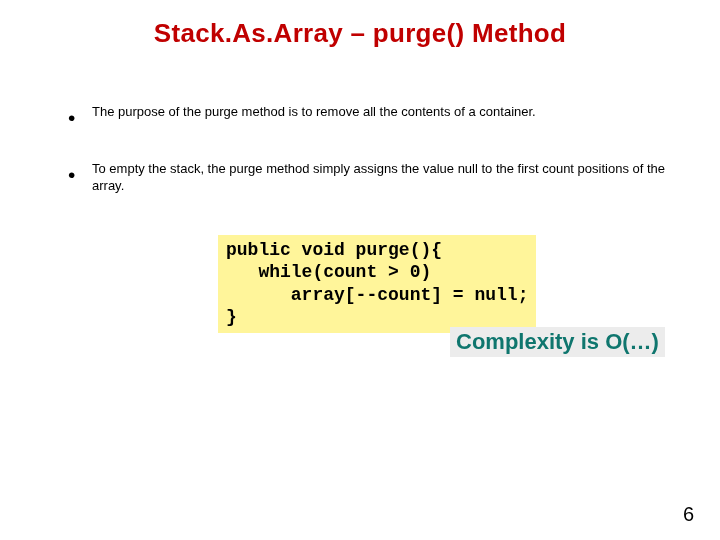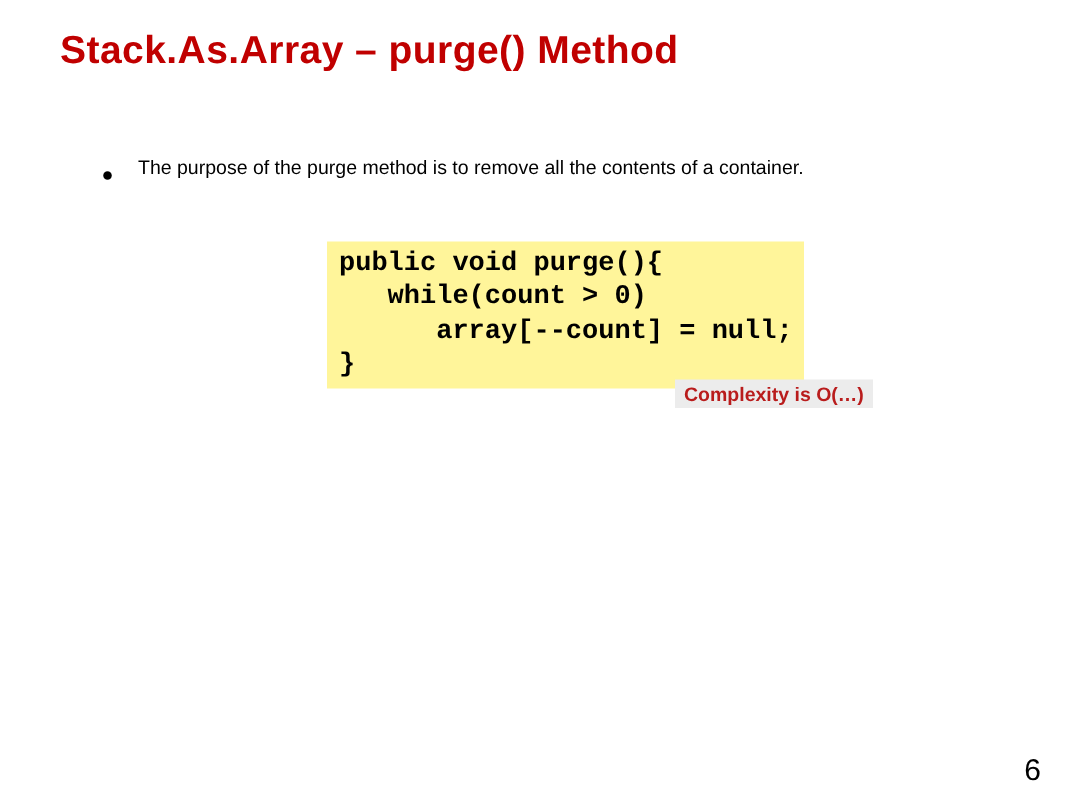--- a/index.html
+++ b/index.html
@@ -14,20 +14,21 @@
     overflow: hidden;
   }
   .slide {
     box-sizing: border-box;
     width: 720px;
     height: 540px;
     padding: 18px 40px 0 40px;
     position: relative;
   }
   .title {
+    text-align: center;
     font-size: 26px;
     font-weight: bold;
     color: #c00000;
     margin: 0 0 55px 0;
     letter-spacing: 0.3px;
   }
   ul.bullets {
     list-style: none;
     padding: 0 0 0 28px;
     margin: 0;
@@ -61,22 +62,22 @@
     line-height: 1.25;
     padding: 4px 8px 4px 8px;
     white-space: pre;
     color: #000;
   }
   .complexity {
     position: absolute;
     left: 260px;
     top: 92px;
     background: #ececec;
-    color: #b91c1c;
-    font-size: 13px;
+    color: #0f766e;
+    font-size: 22px;
     font-weight: bold;
     padding: 2px 6px;
     white-space: nowrap;
   }
   .page-num {
     position: absolute;
     right: 26px;
     bottom: 14px;
     font-size: 20px;
     color: #000;
@@ -84,20 +85,21 @@
 </style>
 </head>
 <body>
 
 <div class="slide">
 
   <h1 class="title">Stack.As.Array – purge() Method</h1>
 
   <ul class="bullets">
     <li>The purpose of the purge method is to remove all the contents of a container.</li>
+    <li>To empty the stack, the purge method simply assigns the value null to the first count positions of the array.</li>
   </ul>
 
   <div class="code-wrap">
     <div class="code-block">public void purge(){
    while(count &gt; 0)
       array[--count] = null;
 }</div>
     <div class="complexity">Complexity is O(…)</div>
   </div>
 

